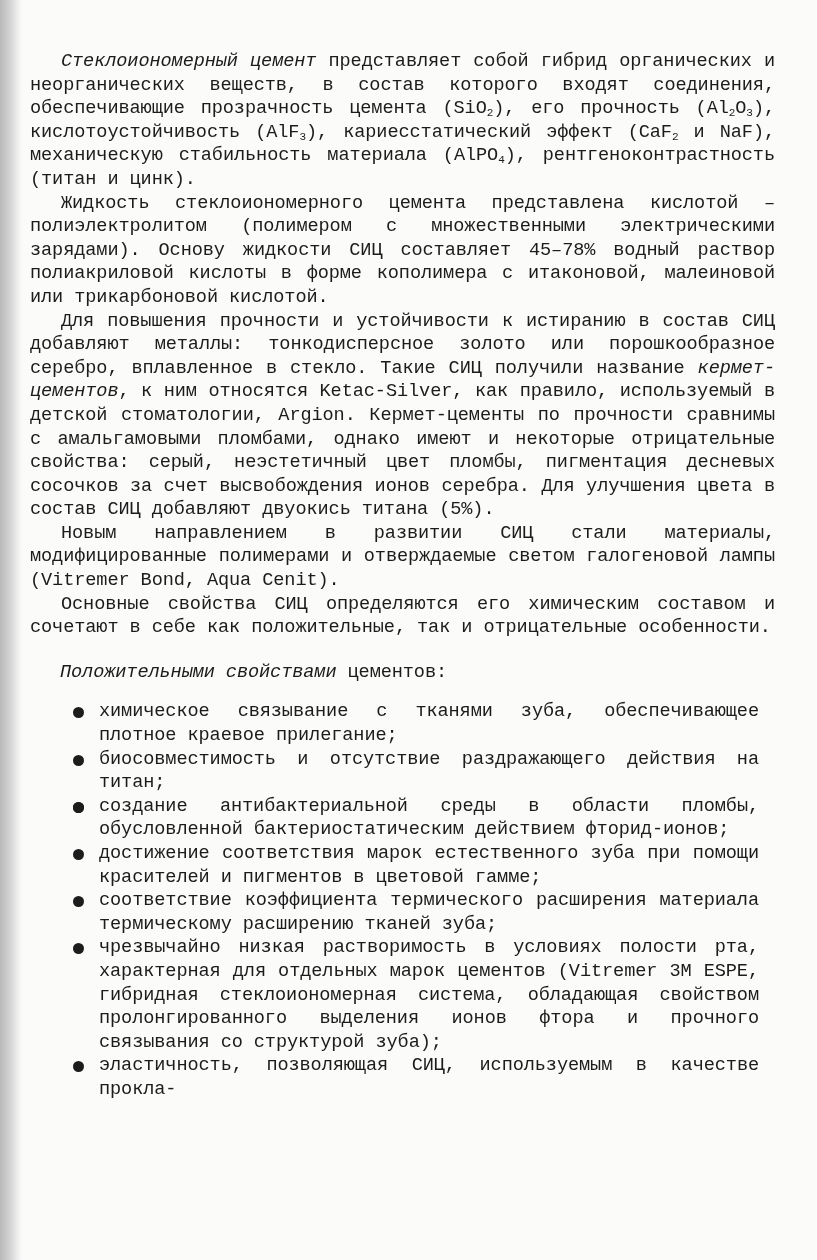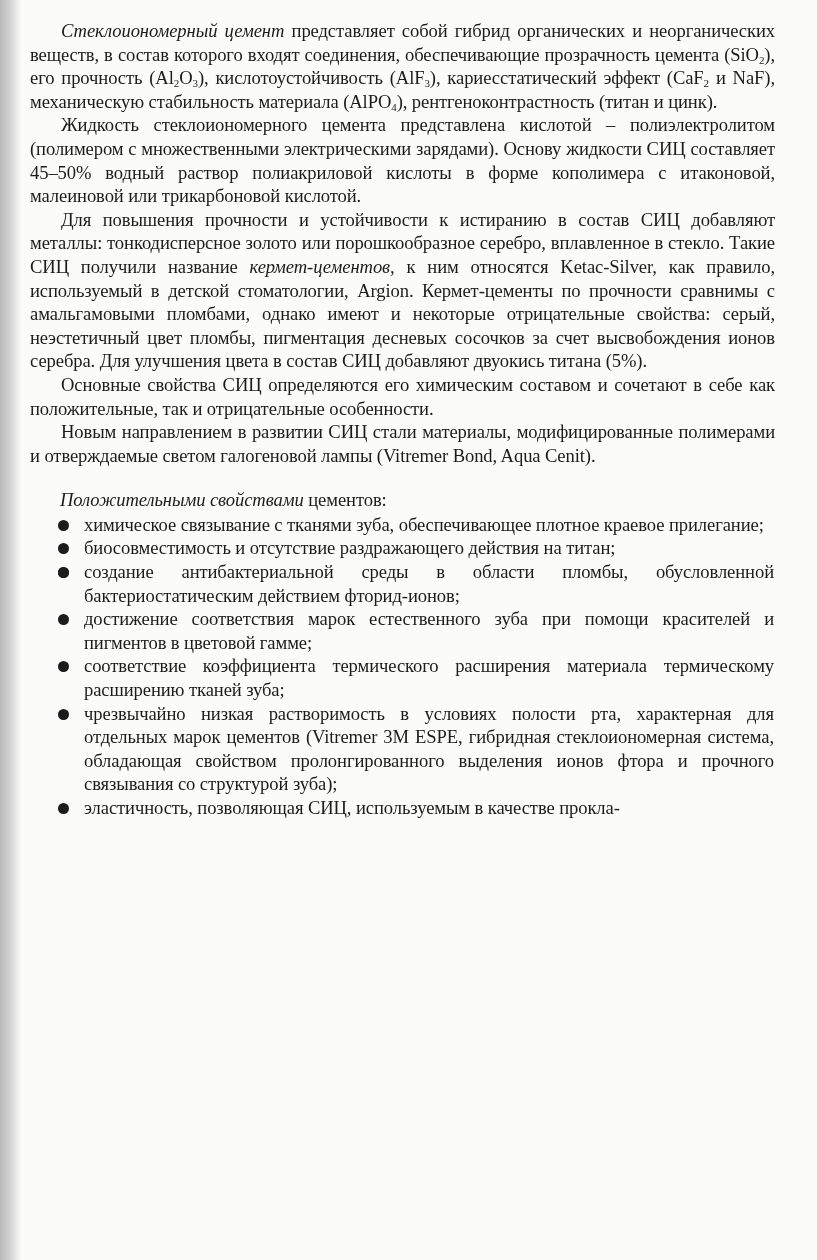--- a/index.html
+++ b/index.html
@@ -17,41 +17,42 @@
     }
     .gutter-shadow {
       position: absolute;
       left: 0; top: 0;
       width: 22px; height: 1260px;
       background: linear-gradient(to right, #b9b9b9 0%, #d6d6d6 50%, #f2f2f2 85%, rgba(251,251,250,0) 100%);
     }
     .page {
       position: absolute;
       left: 30px;
-      top: 19px;
+      top: 50px;
       width: 745px;
       font-size: 18.6px;
       line-height: 23.6px;
       text-align: justify;
       hyphens: manual;
       letter-spacing: -0.1px;
+      font-family: Liberation Mono, monospace;
     }
     p {
       margin: 0;
       text-indent: 31px;
     }
     .it { font-style: italic; }
     sub { font-size: 11px; vertical-align: -3px; line-height: 0; }
     .spacer { height: 21px; }
     .lead {
       text-indent: 30px;
     }
     ul.props {
       list-style: none;
-      margin: 1px;
+      margin: 16px;
       padding: 0 0 0 53px;
     }
     ul.props li {
       position: relative;
       margin: 0;
     }
     ul.props li .bullet {
       position: absolute;
       left: -26px;
       top: 7px;
@@ -64,27 +65,27 @@
 </head>
 <body>
 
 <div class="gutter-shadow"></div>
 
 <div class="page">
 
   <p><span class="it">Стеклоиономерный цемент</span><span> представляет собой гибрид органических и неорганических веществ, в состав которого входят соединения, обеспечивающие прозрачность цемента (SiO</span><sub>2</sub><span>), его прочность (Al</span><sub>2</sub><span>O</span><sub>3</sub><span>), кислотоустойчивость (AlF</span><sub>3</sub><span>), кариесстатический эффект (CaF</span><sub>2</sub><span> и NaF), механическую стабильность материала (AlPO</span><sub>4</sub><span>), рентгеноконтрастность (титан и цинк).</span></p>
 
 
-  <p>Жидкость стеклоиономерного цемента представлена кислотой – полиэлектролитом (полимером с множественными электрическими зарядами). Основу жидкости СИЦ составляет 45–50% водный раствор полиакриловой кислоты в форме кополимера с итаконовой, малеиновой или трикарбоновой кислотой.</p>
+  <p>Жидкость стеклоиономерного цемента представлена кислотой – полиэлектролитом (полимером с множественными электрическими зарядами). Основу жидкости СИЦ составляет 45–78% водный раствор полиакриловой кислоты в форме кополимера с итаконовой, малеиновой или трикарбоновой кислотой.</p>
 
   <p><span>Для повышения прочности и устойчивости к истиранию в состав СИЦ добавляют металлы: тонкодисперсное золото или порошкообразное серебро, вплавленное в стекло. Такие СИЦ получили название </span><span class="it">кермет-цементов</span><span>, к ним относятся Ketac-Silver, как правило, используемый в детской стоматологии, Argion. Кермет-цементы по прочности сравнимы с амальгамовыми пломбами, однако имеют и  некоторые отрицательные свойства: серый, неэстетичный цвет пломбы, пигментация десневых сосочков за счет высвобождения ионов серебра.  Для улучшения цвета в состав СИЦ добавляют двуокись титана (5%).</span></p>
 
+  <p>Новым направлением в развитии СИЦ стали материалы, модифицированные полимерами и отверждаемые светом галогеновой лампы (Vitremer Bond, Aqua Cenit).</p>
+
   <p>Основные свойства СИЦ определяются его химическим составом и сочетают в себе как положительные, так и отрицательные особенности.</p>
-
-  <p>Новым направлением в развитии СИЦ стали материалы, модифицированные полимерами и отверждаемые светом галогеновой лампы (Vitremer Bond, Aqua Cenit).</p>
 
   <div class="spacer"></div>
 
   <p class="lead"><span class="it">Положительными свойствами</span><span> цементов:</span></p>
 
   <ul class="props">
     <li><span class="bullet"></span><span>химическое связывание с тканями зуба, обеспечивающее плотное краевое прилегание;</span></li>
     <li><span class="bullet"></span><span>биосовместимость и отсутствие раздражающего действия на титан;</span></li>
     <li><span class="bullet"></span></li>
     <li><span class="bullet"></span><span>создание антибактериальной среды в области пломбы, обусловленной  бактериостатическим действием фторид-ионов;</span></li>

